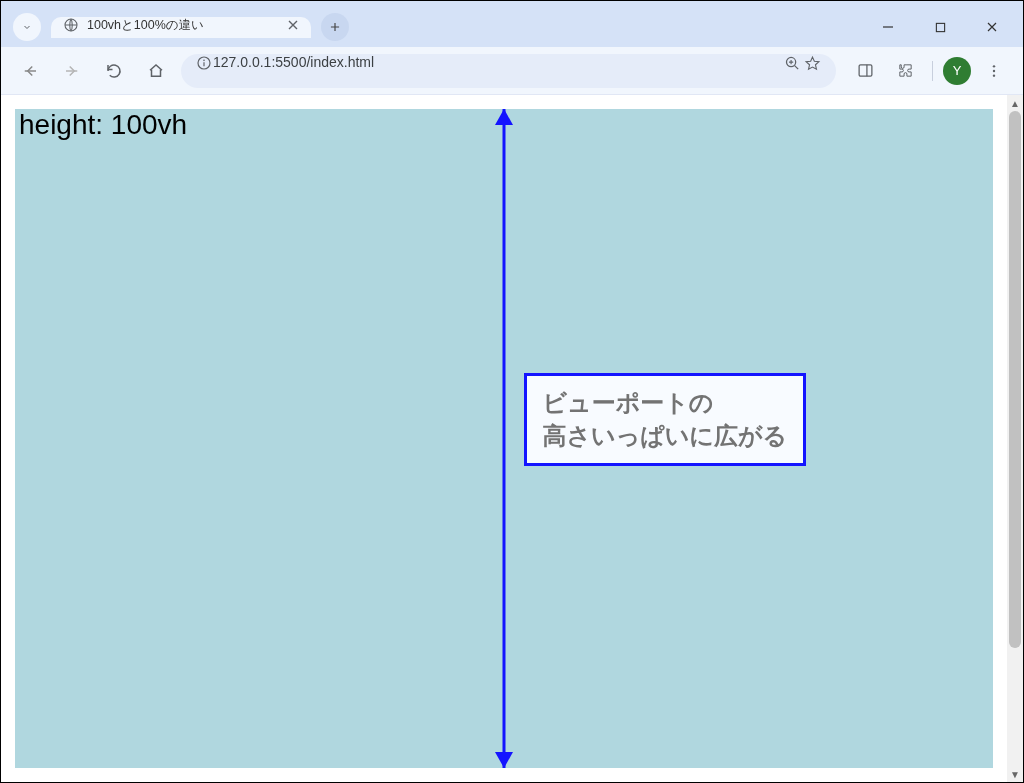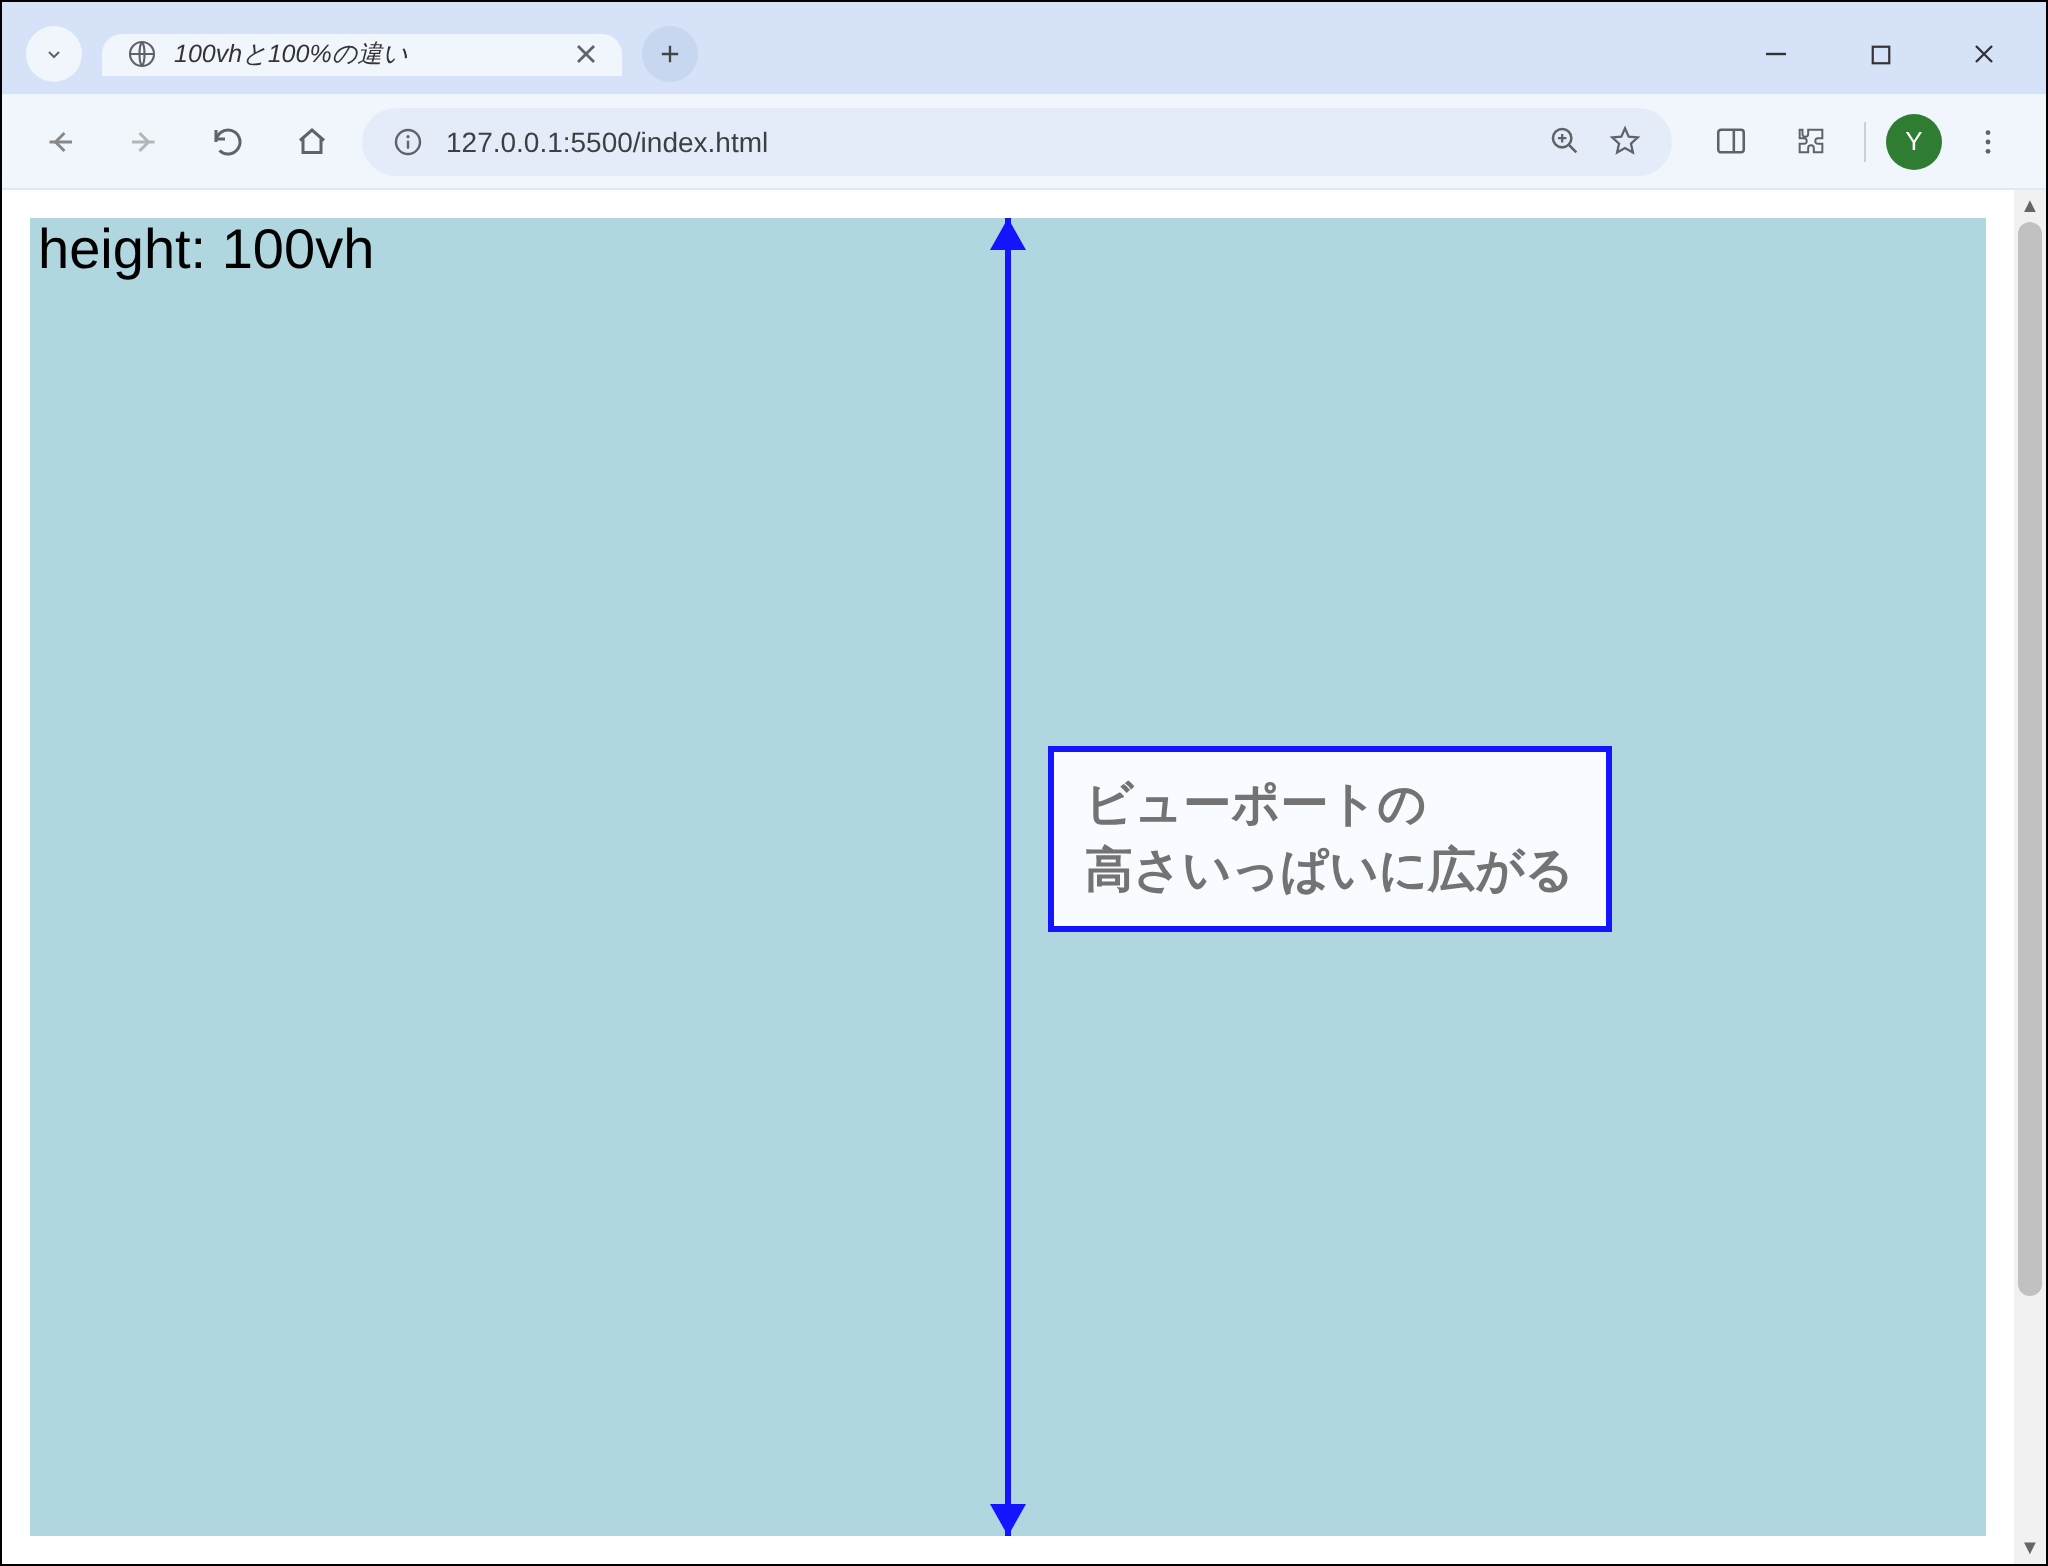--- a/index.html
+++ b/index.html
@@ -37,26 +37,25 @@
       display: flex;
       align-items: center;
       justify-content: center;
       margin-right: 10px;
     }
     .tab {
       height: 21px;
       background: #f1f6fd;
       border-radius: 10px 10px 0 0;
       display: flex;
-      align-items: center;
+      align-items: flex-start;
       padding: 0 10px 0 12px;
       gap: 8px;
       min-width: 260px;
       position: relative;
-      font-style: italic;
     }
     .globe-icon {
       width: 16px;
       height: 16px;
       color: #5f6368;
     }
     .tab-title {
       font-size: 12.5px;
       color: #333;
       flex: 1;
@@ -119,23 +118,21 @@
       justify-content: center;
       color: #5f6368;
     }
     .nav-btn.disabled { color: #b5b5b5; }
     .address-bar {
       flex: 1;
       height: 34px;
       background: #e5ecf9;
       border-radius: 17px;
       display: flex;
-      align-items: center;
       padding: 0 14px;
-      gap: 10px;
     }
     .site-info-icon {
       width: 18px;
       height: 18px;
       color: #5f6368;
       display:flex;align-items:center;justify-content:center;
     }
     .url-text {
       font-size: 14px;
       color: #3c4043;

